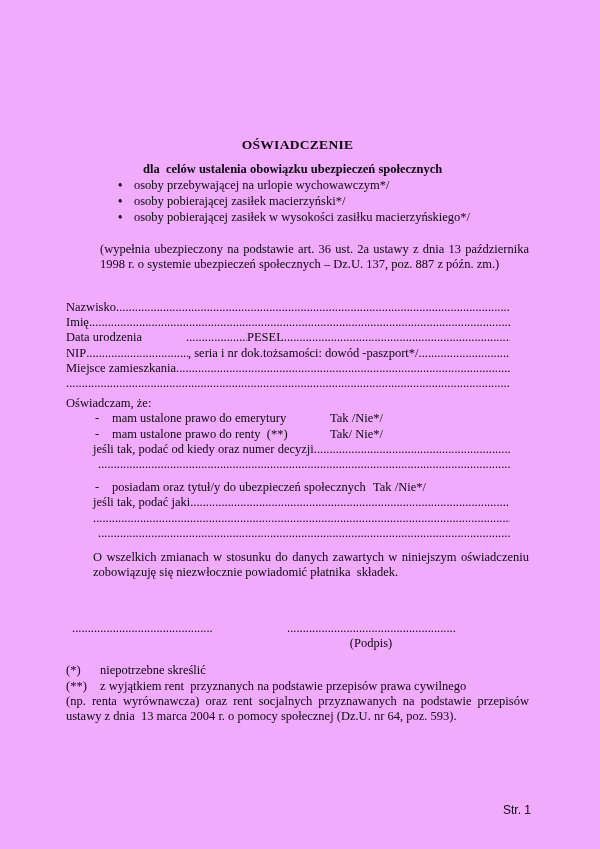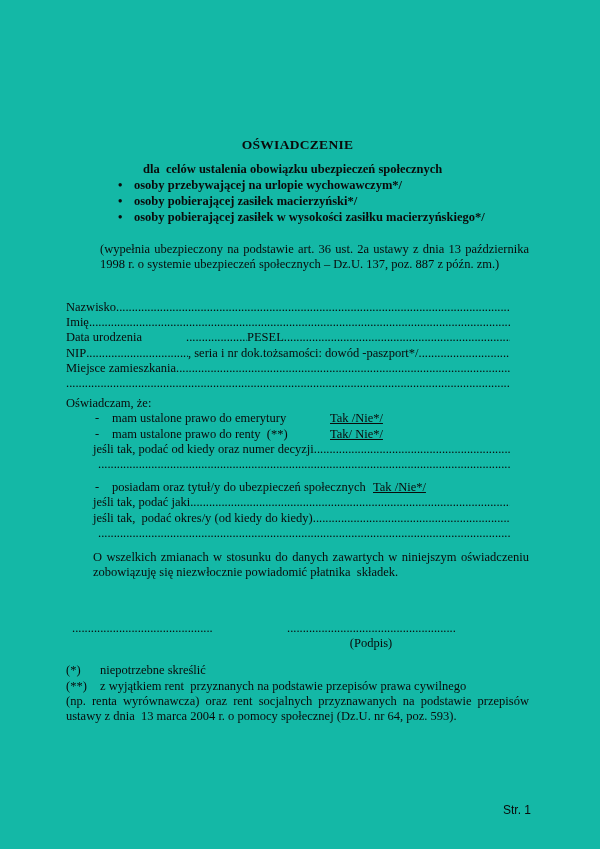--- a/index.html
+++ b/index.html
@@ -1,41 +1,41 @@
 <!DOCTYPE html>
 <html><head>
 <meta charset="utf-8">
 <style>
   html, body { margin: 0; padding: 0; background: #ffffff; }
   .page {
     position: relative;
     width: 600px;
     height: 849px;
-    background: #14b8a6;
+    background: #f0abfc;
     font-family: "Liberation Serif", serif;
     font-size: 12.5px;
     line-height: 15.2px;
     color: #0a0a0a;
     overflow: hidden;
   }
   .content { position: absolute; left: 66px; right: 71px; top: 137px; }
 
   .title {
     text-align: center;
     font-weight: bold;
     font-size: 13.5px;
     letter-spacing: 0.3px;
     line-height: 15px;
     margin: 0 0 9px 0;
   }
   .subtitle { font-weight: bold; margin: 0 0 0 77px; line-height: 16px; white-space: pre-wrap; }
 
   .bullet-row { display: flex; align-items: baseline; line-height: 16px; }
   .bullet-marker { flex: none; width: 16px; margin-left: 52px; font-weight: bold; }
-  .bullet-text { font-weight: bold; white-space: pre-wrap; text-align: center; }
+  .bullet-text { font-weight: normal; white-space: pre-wrap; text-align: center; }
 
   .legal {
     margin: 17px 0 0 34px;
     text-align: justify;
     line-height: 15px;
     white-space: pre-wrap;
   }
 
   .fields { margin-top: 28px; }
   .row { display: flex; align-items: baseline; }
@@ -49,21 +49,21 @@
     content: "..........................................................................................................................................................................................................................................................................";
   }
   .dotline { display: flex; }
   .ind27 { margin-left: 27px; }
   .ind32 { margin-left: 32px; }
 
   .decl-heading { margin-top: 5px; }
   .decl-row { position: relative; display: flex; align-items: baseline; padding-left: 29px; }
   .decl-dash { flex: none; width: 17px; }
   .decl-text { flex: none; white-space: pre-wrap; }
-  .decl-answer { position: absolute; left: 264px; top: 0; white-space: pre; text-decoration: underline; }
+  .decl-answer { position: absolute; left: 264px; top: 0; white-space: pre; }
   .decl-answer.wide { left: 307px; }
   .gap-top { margin-top: 8px; }
 
   .obligation {
     margin: 9px 0 0 27px;
     text-align: justify;
     white-space: pre-wrap;
   }
 
   .sig-row { display: flex; margin-top: 41px; margin-left: 6px; }
@@ -174,21 +174,20 @@
     <div class="decl-row gap-top">
       <span class="decl-dash">-</span>
       <span class="decl-text">posiadam oraz tytuł/y do ubezpieczeń społecznych</span>
       <span class="decl-answer wide">Tak /Nie*/</span>
     </div>
     <div class="row ind27">
       <span class="lbl">jeśli tak, podać jaki</span>
       <span class="dots trim"></span>
     </div>
     <div class="row ind27">
-      <span class="lbl">jeśli tak,  podać okres/y (od kiedy do kiedy)</span>
       <span class="dots trim"></span>
     </div>
     <div class="dotline ind32">
       <span class="dots trim"></span>
     </div>
 
     <p class="obligation">O wszelkich zmianach w stosunku do danych zawartych w niniejszym oświadczeniu zobowiązuję się niezwłocznie powiadomić płatnika  składek.</p>
 
     <div class="sig-row">
       <div class="sig-block sig-date">

